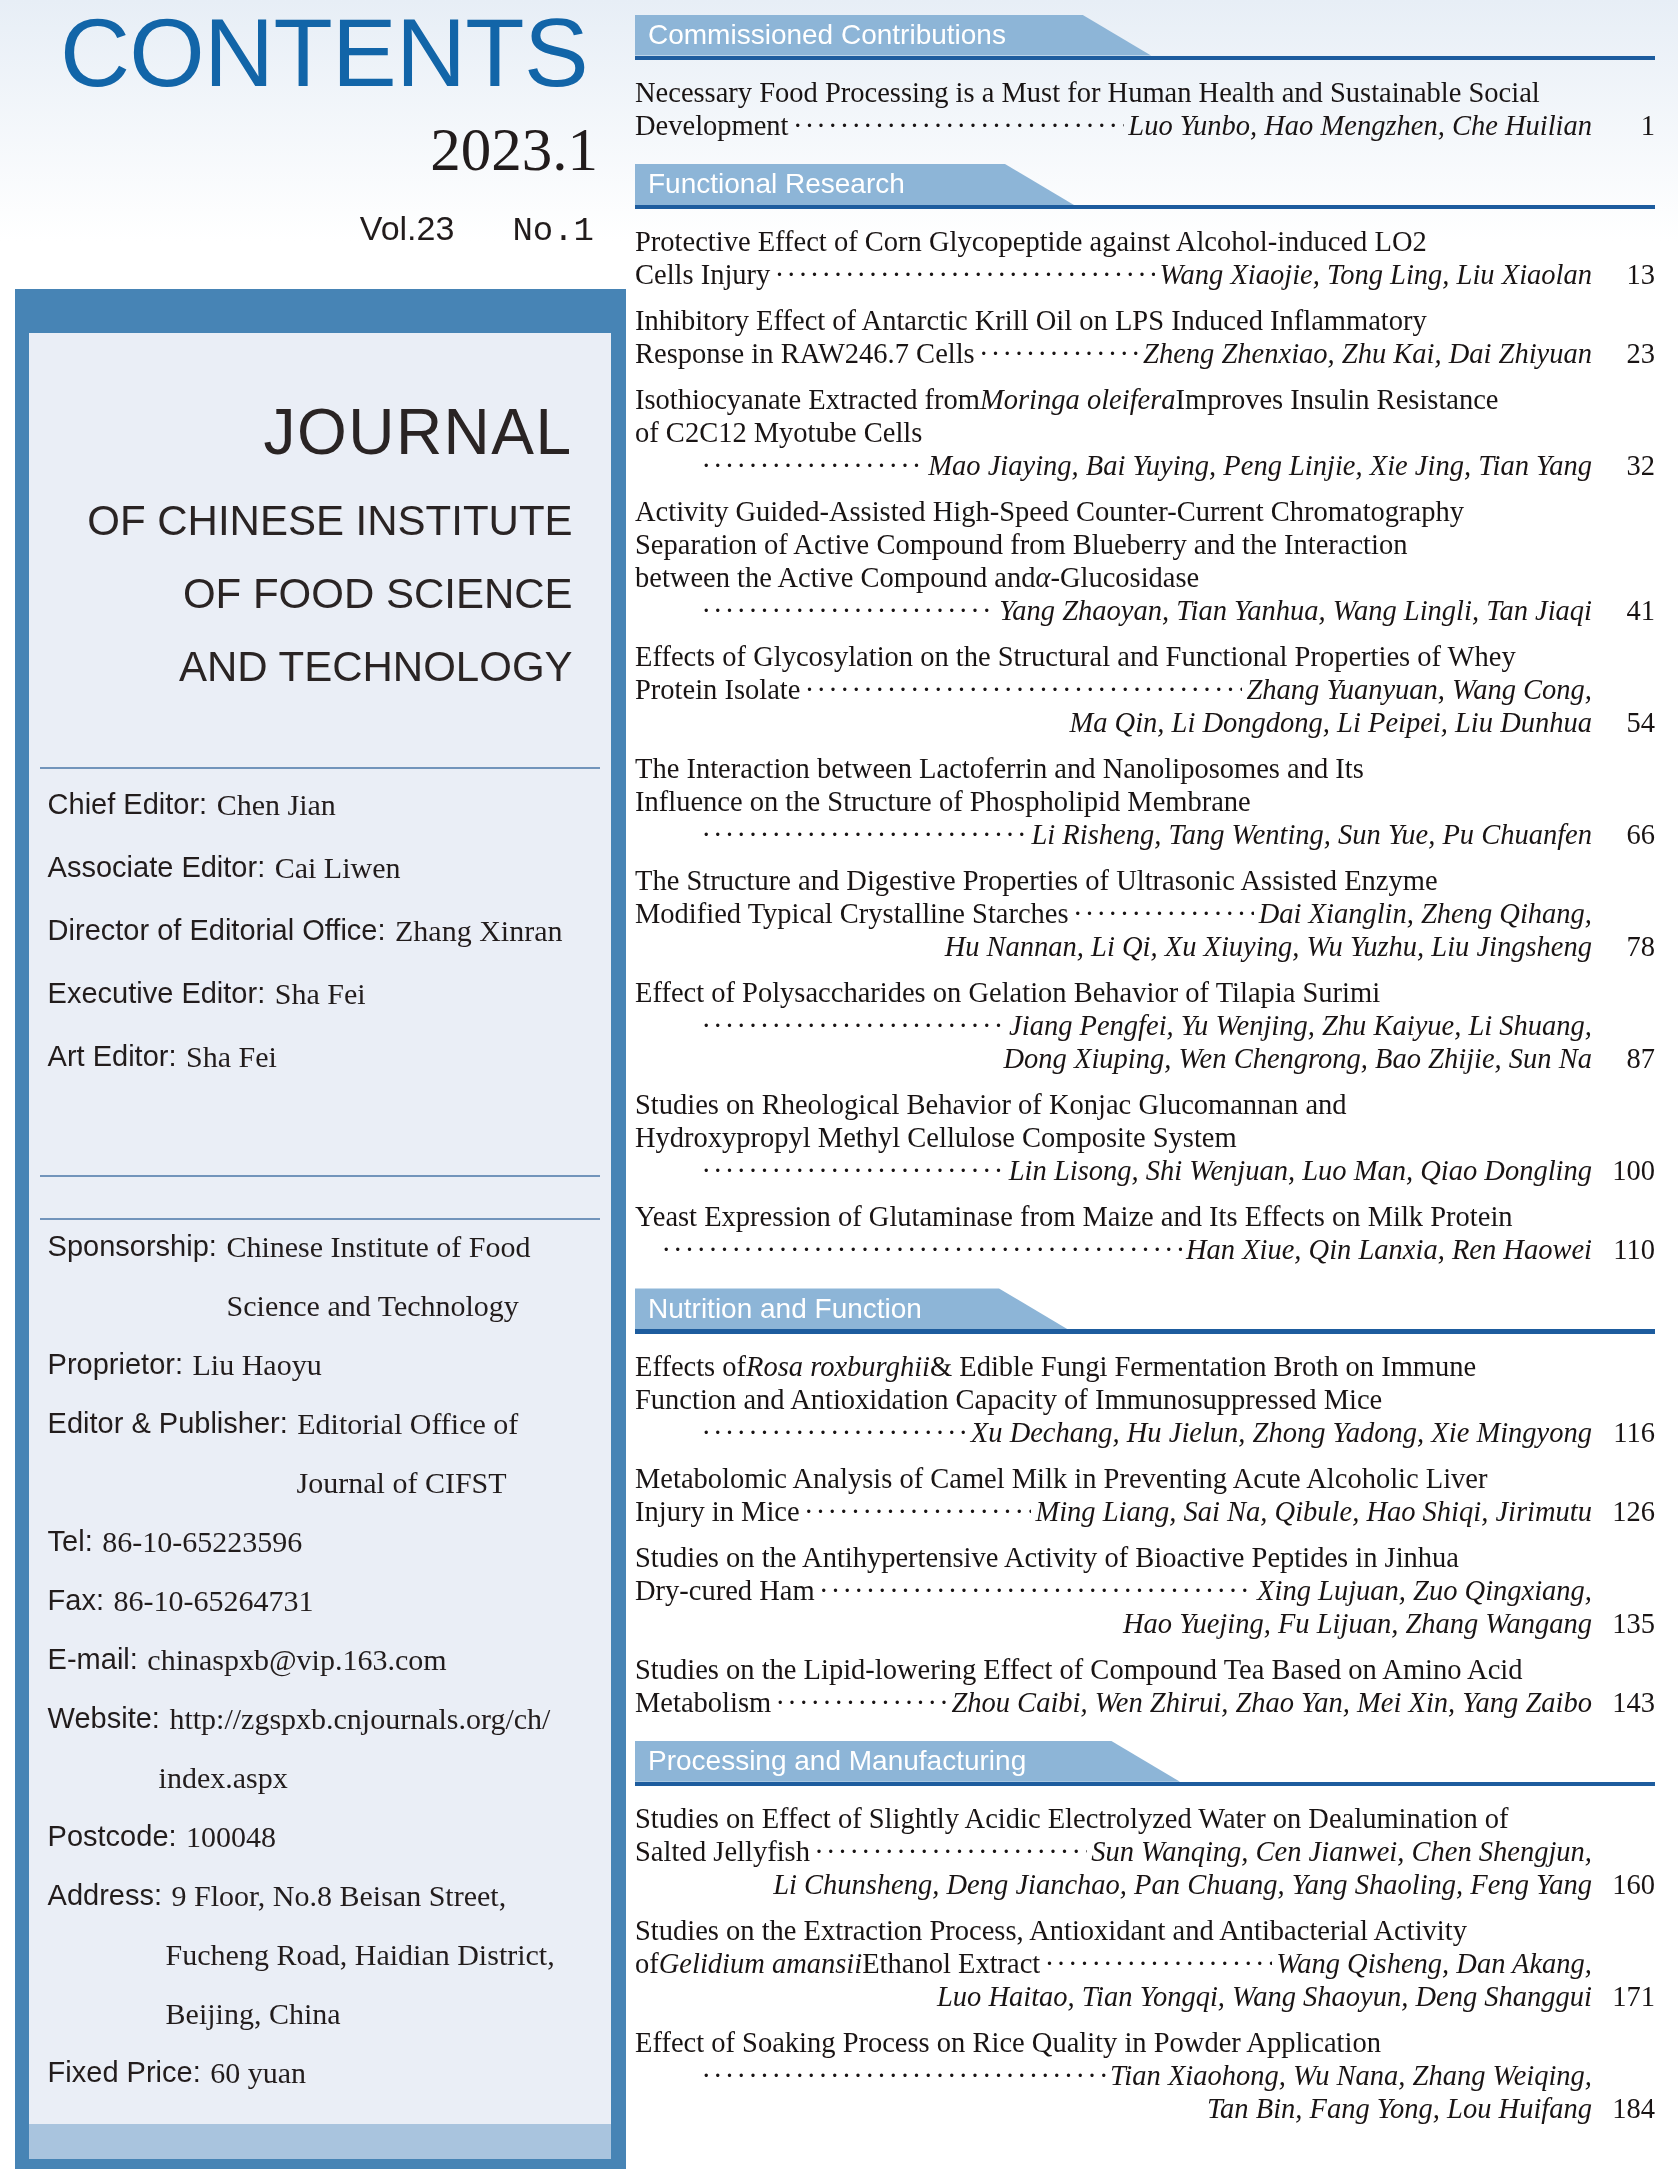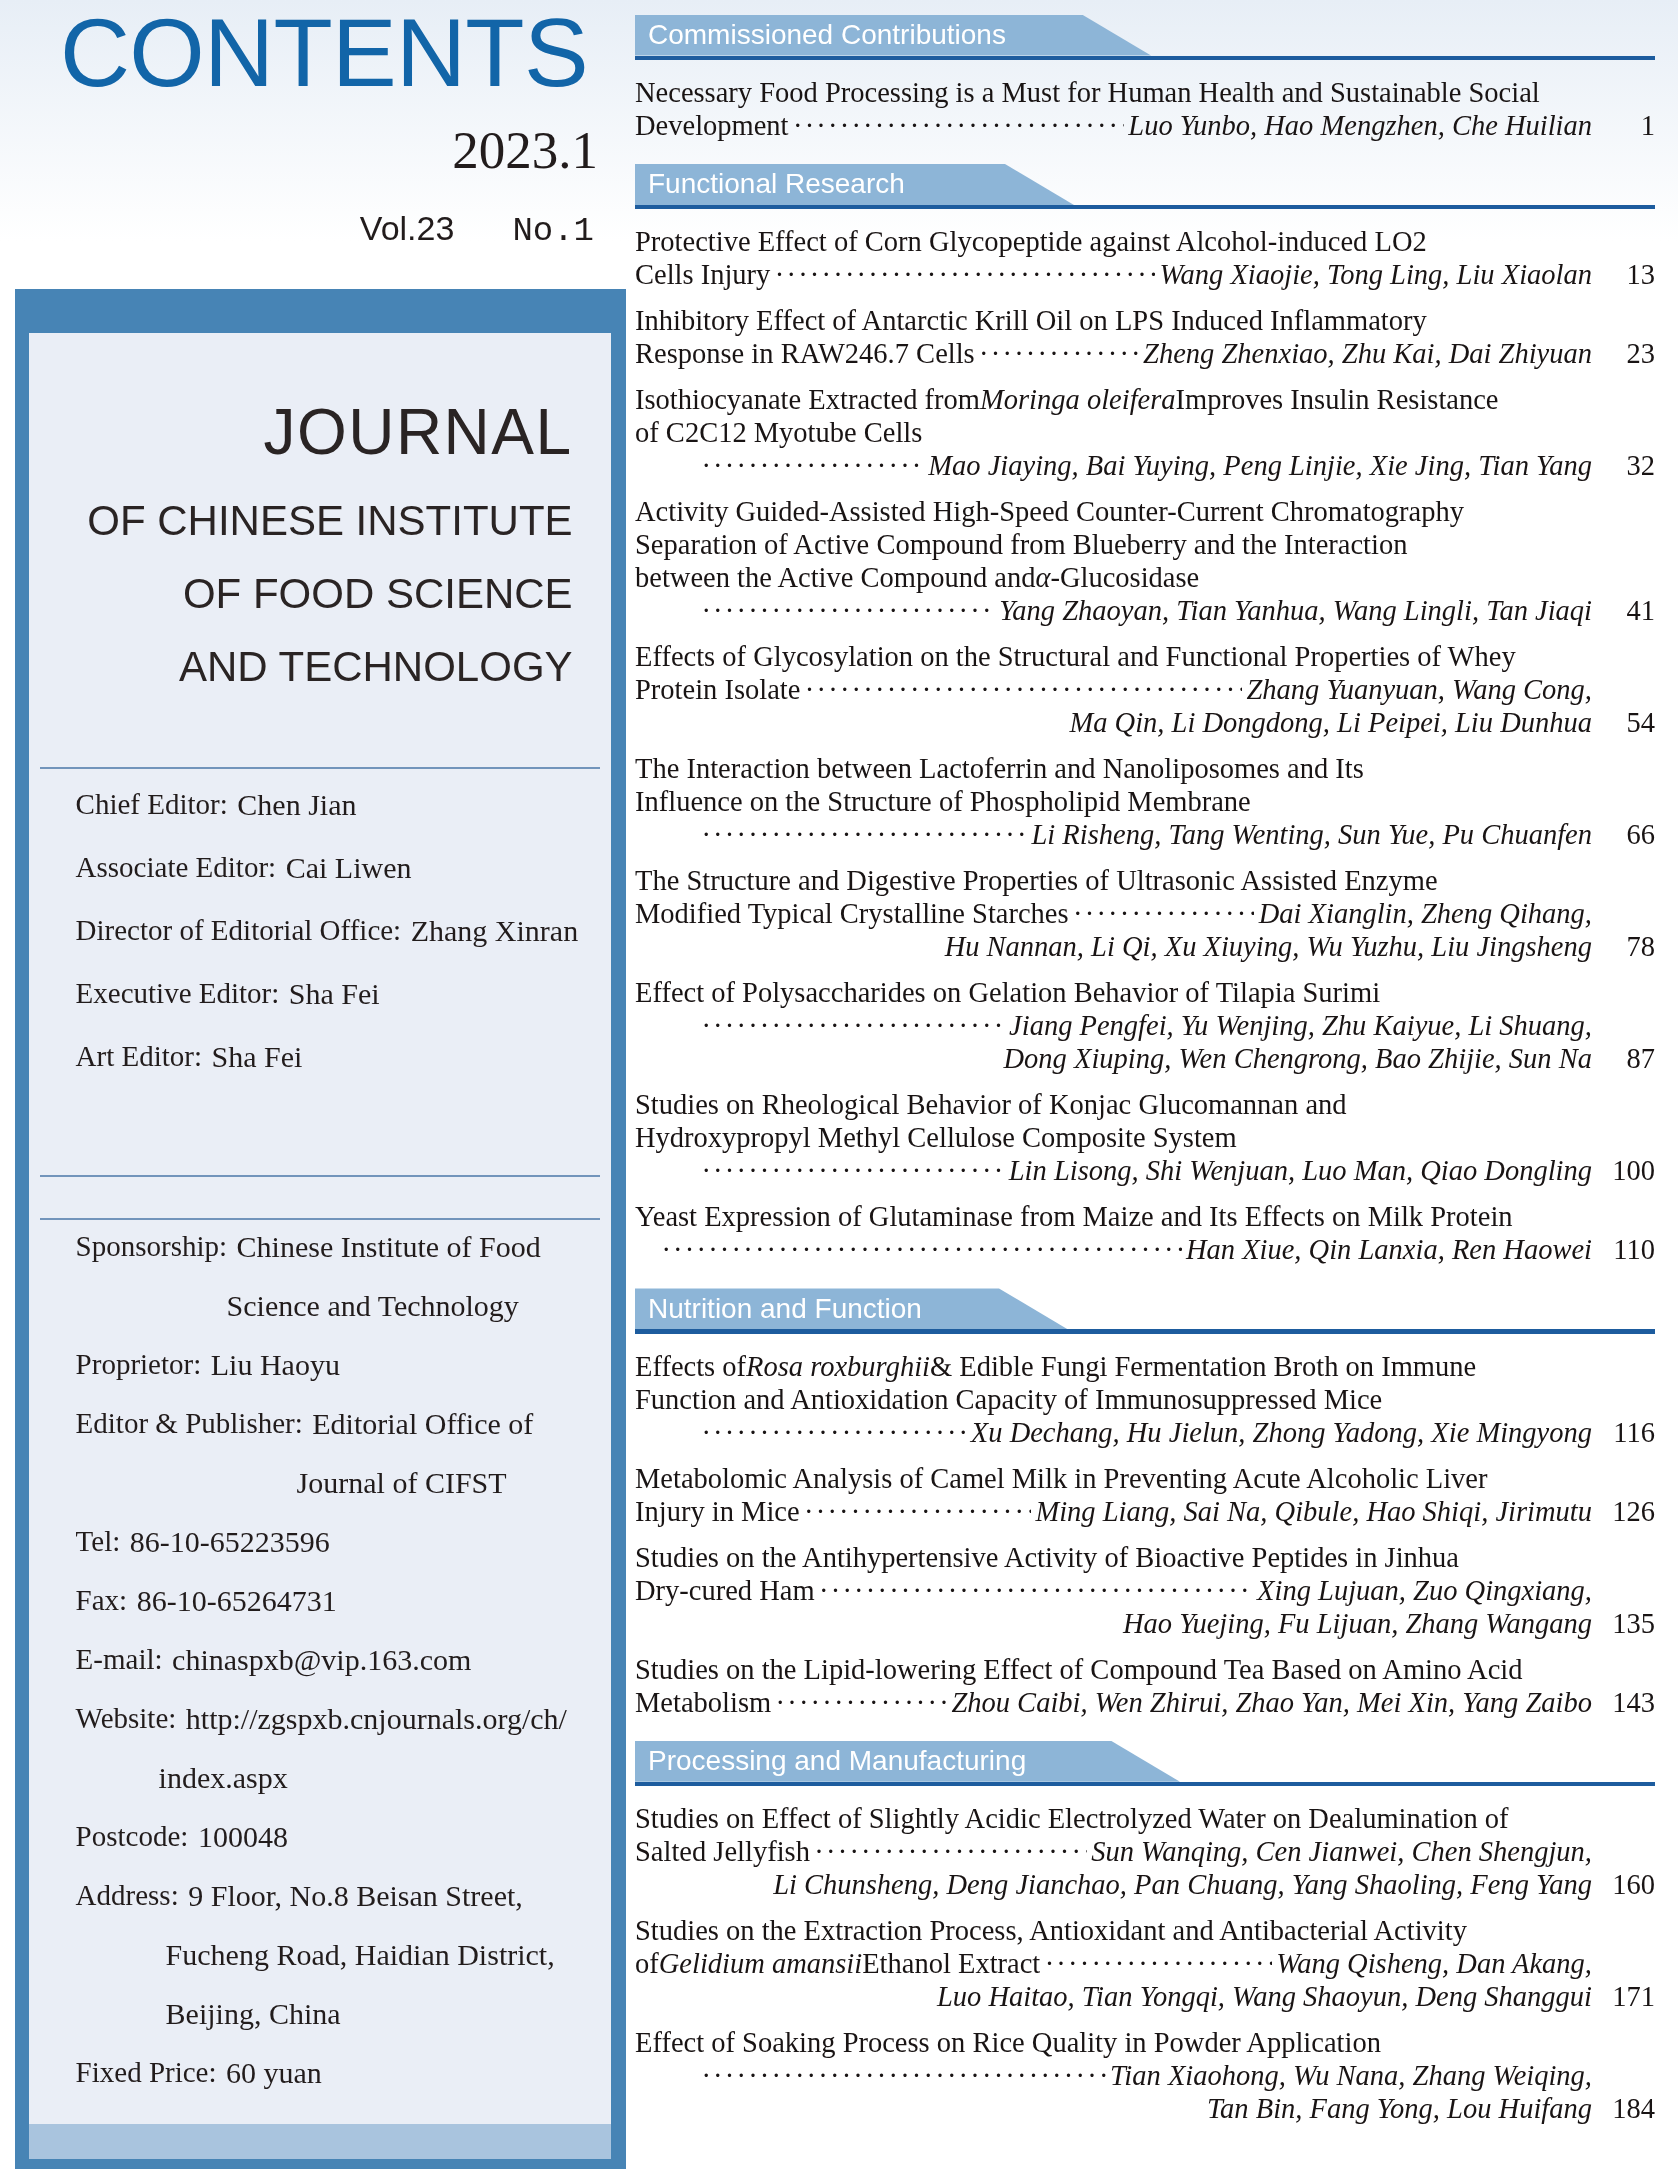--- a/index.html
+++ b/index.html
@@ -7,41 +7,41 @@
     width:1679px;height:2183px;position:relative;background:#ffffff;
     font-family:"Liberation Serif",serif;color:#221c1c;overflow:hidden;
   }
   .top-grad{position:absolute;left:0;top:0;width:1679px;height:241px;
     background:linear-gradient(#e7eef6,#ffffff);}
   
   .contents{position:absolute;left:60px;top:1.5px;
     font-family:"Liberation Sans",sans-serif;font-size:97px;line-height:102px;
     color:#1265a8;letter-spacing:-0.7px;}
   .issue{position:absolute;left:0;top:110px;width:598px;text-align:right;
-    font-size:53px;line-height:80px;}
+    font-size:61px;line-height:80px;}
   .volno{position:absolute;left:0;top:209px;width:594px;text-align:right;
     font-family:"Liberation Sans",sans-serif;font-size:34px;line-height:39px;}
   .volno .no{margin-left:58px;font-family:Liberation Mono, monospace;}
   .jbox{position:absolute;left:14.6px;top:289px;width:611px;height:1880px;
     background:#4784b5;}
   .jbox-inner{position:absolute;left:14.6px;top:44px;right:14.6px;bottom:45px;
     background:#eaeef6;}
   .jbox-strip{position:absolute;left:14.6px;right:14.6px;bottom:10.2px;height:35px;
     background:#a9c4de;}
   .jtitle{position:absolute;top:110px;left:29px;right:53px;text-align:right;
     font-family:"Liberation Sans",sans-serif;color:#2a2424;}
   .jt-main{font-size:64px;line-height:67px;letter-spacing:1.5px;margin-bottom:17.6px;}
   .jt-sub{font-size:42px;line-height:73px;}
   .jhr{position:absolute;left:25.6px;right:25.6px;height:2.2px;background:#7294bb;}
   .jhr1{top:478px;} .jhr2{top:886px;} .jhr3{top:929px;}
   .editors{position:absolute;top:484px;left:33px;right:11px;}
   .ed-row{height:63px;display:flex;align-items:center;white-space:nowrap;}
   .info{position:absolute;top:928px;left:33px;right:11px;}
   .info-row{height:59px;display:flex;align-items:center;white-space:nowrap;}
-  .lbl{font-family:Liberation Serif, serif;font-size:29px;margin-left:28px;}
+  .lbl{font-family:Liberation Sans, sans-serif;font-size:29px;}
   .val{font-family:"Liberation Serif",serif;font-size:30px;margin-left:9.5px;}
   .val.only{margin-left:0;}
   
   .toc{position:absolute;left:635px;top:0;width:1020px;padding-top:14.6px;}
   .toc-section{margin-top:22px;}
   .toc-section:first-child{margin-top:0;}
   .banner{height:41px;background:#8db5d7;color:#ffffff;
     font-family:"Liberation Sans",sans-serif;font-size:28px;
     display:flex;align-items:center;padding-left:13px;box-sizing:border-box;
     clip-path:polygon(0 0, calc(100% - 69px) 0, 100% 100%, 0 100%);}

